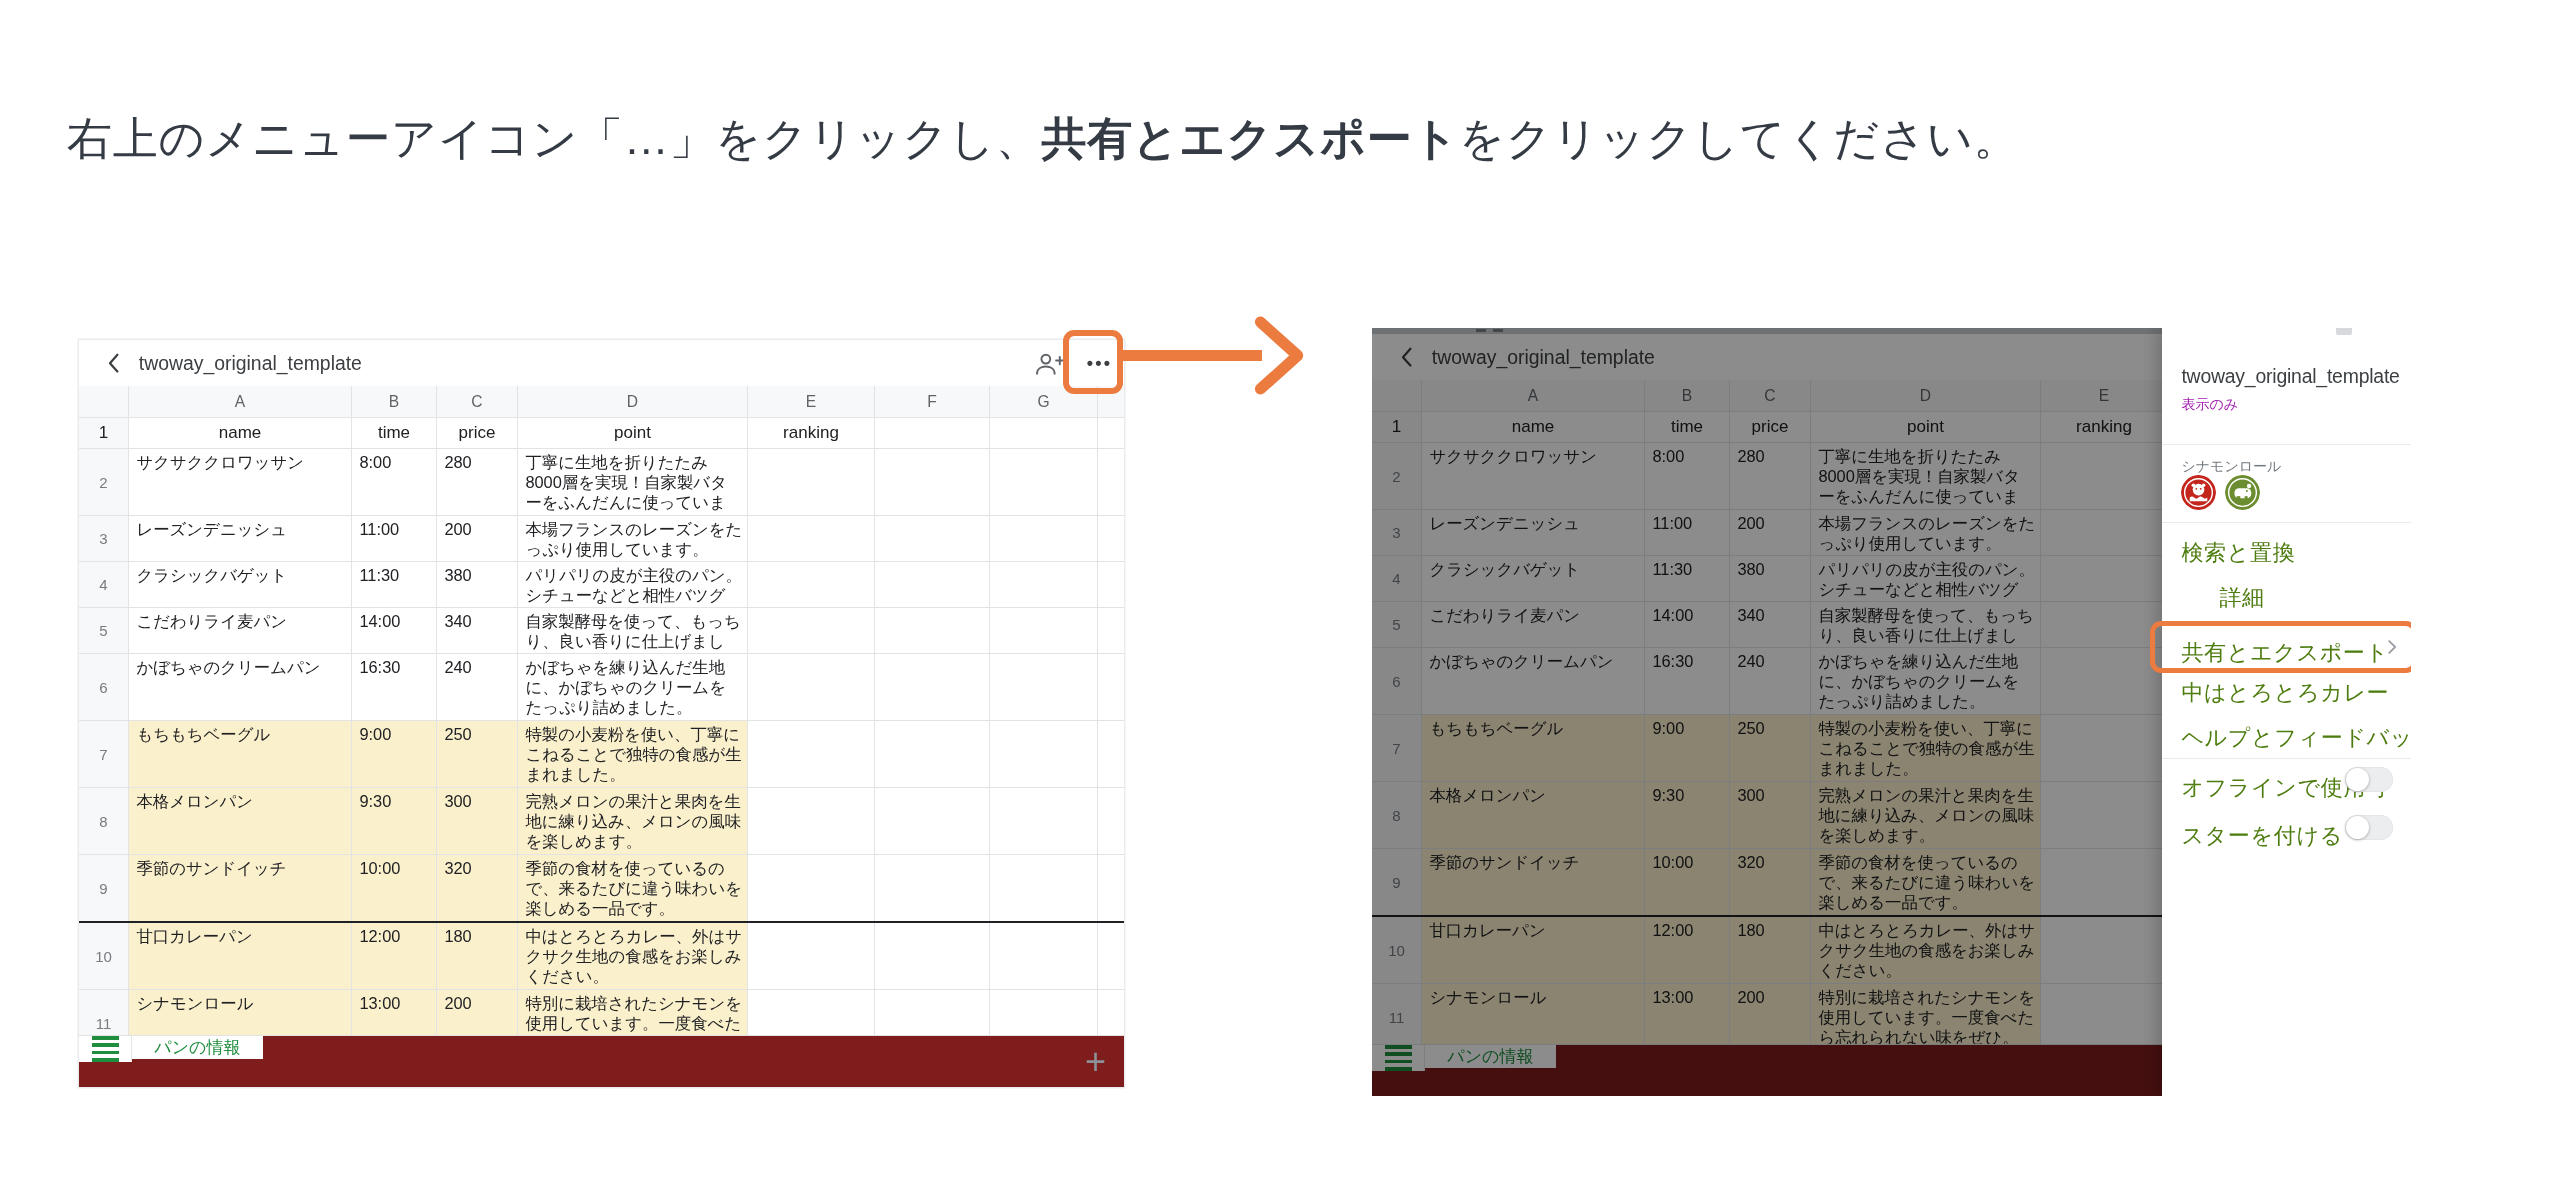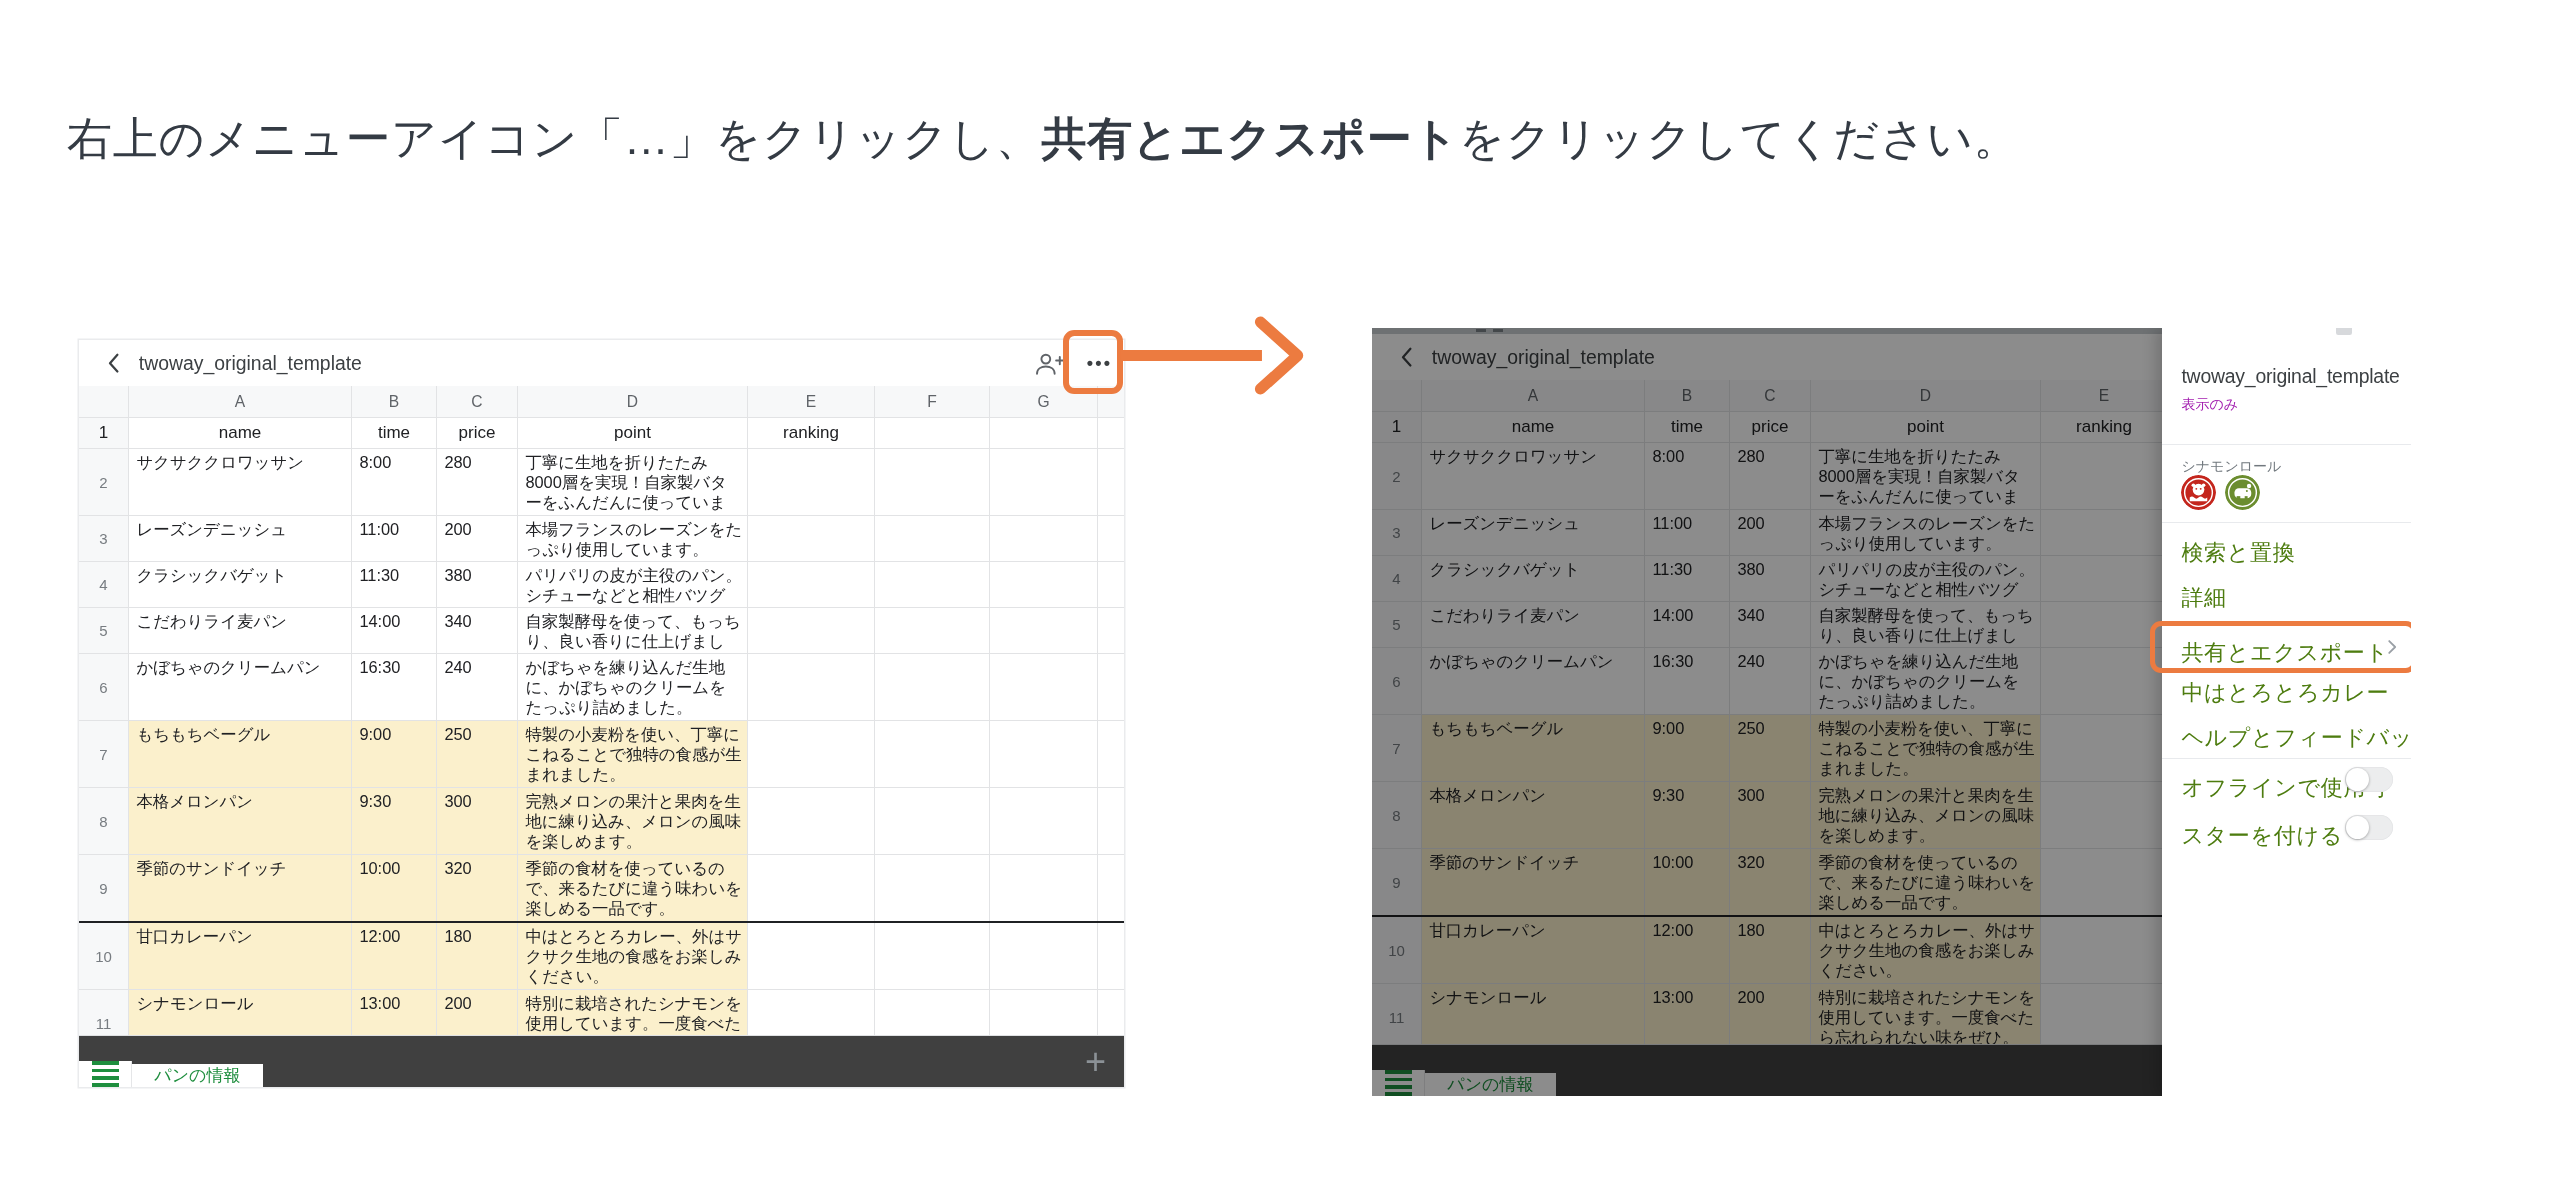--- a/index.html
+++ b/index.html
@@ -45,22 +45,22 @@
   .row-head .cell{display:flex;align-items:center;justify-content:center;
     font-weight:400;font-size:17px;color:#202124;}
   .row-head .c-num{font-weight:400;}
   .r-tall{height:66px;} .r-short{height:45px;}
   .row .txt{padding:3px 7.4px 0 7.4px;font-size:16.4px;line-height:20px;color:#202124;}
   .row .c-d.txt{padding-right:4.5px;}
   .row.frozen{border-bottom:2.2px solid #1F2124;}
   .hl{background:#FBF0CC;}
 
   
-  .tab-bar{position:absolute;left:0;right:0;bottom:0;height:51px;background:#404040;
-    border-top:0.7px solid #E0E2E4;display:flex;align-items:flex-end;z-index:2;}
+  .tab-bar{position:absolute;left:0;right:0;bottom:0;height:51px;background:#7f1d1d;
+    border-top:0.7px solid #E0E2E4;display:flex;align-items:flex-start;z-index:2;}
   .hamburger-btn{width:52px;background:#fff;display:flex;flex-direction:column;gap:3.7px;
     align-items:center;justify-content:center;border-right:0.7px solid #E5E6E8;}
   .hamburger-btn .hb{width:27px;height:3.7px;background:#1E8E3E;}
   .sheet-tab{background:#fff;padding:0 22.3px;display:flex;align-items:center;
     color:#1E8E3E;font-size:17px;font-weight:500;}
   .add-sheet-btn{margin-left:auto;align-self:center;margin-right:18px;font-size:36px;
     font-weight:300;color:#8B9196;line-height:36px;}
 
   
   .menu-highlight-box{position:absolute;right:0.7px;top:-10.4px;width:48px;height:52px;
@@ -473,21 +473,21 @@
         <rect x="13" y="18" width="23" height="14" rx="6" fill="#ffffff"></rect>
         <circle cx="33" cy="15" r="3" fill="#ffffff"></circle>
         <rect x="16" y="29" width="5" height="5" fill="#6B8D2F"></rect>
         <rect x="27" y="29" width="4" height="4" fill="#6B8D2F"></rect>
         <circle cx="30" cy="22" r="1.4" fill="#6B8D2F"></circle>
       </svg>
     </div>
     <div class="p-div" style="top:194px;"></div>
 
     <div class="p-abs menu-item" style="top:210px;">検索と置換</div>
-    <div class="p-abs menu-item" style="top:255px;">詳細</div>
+    <div class="p-abs menu-item" style="top:255px;margin-left:38px;">詳細</div>
 
     <div class="share-box"></div>
     <div class="p-abs menu-item" style="top:310px;">共有とエクスポート</div>
     <svg class="share-chevron" width="10.4" height="18" viewBox="0 0 14 24">
       <polyline points="3,4 11,12 3,20" fill="none" stroke="#9AA0A6" stroke-width="2.4" stroke-linecap="round" stroke-linejoin="round"></polyline>
     </svg>
 
     <div class="p-abs menu-item" style="top:350px;">中はとろとろカレー</div>
     <div class="p-abs menu-item" style="top:395px;">ヘルプとフィードバック</div>
     <div class="p-div" style="top:430px;"></div>

